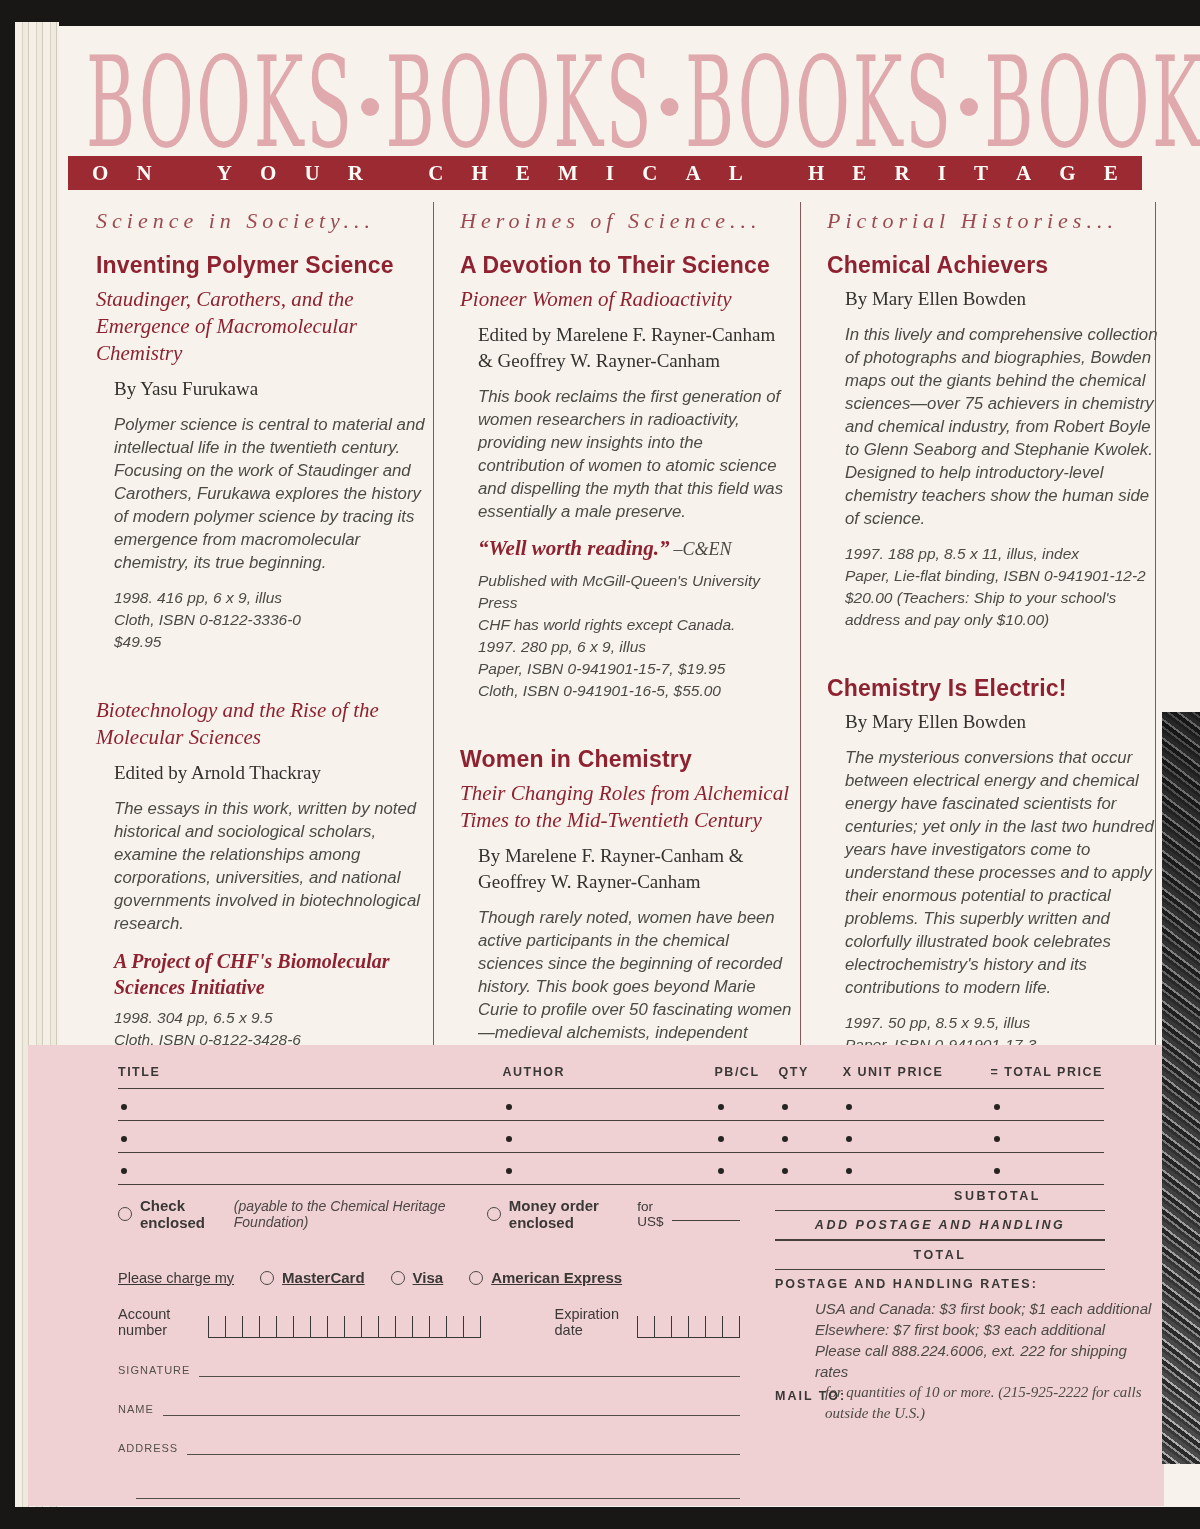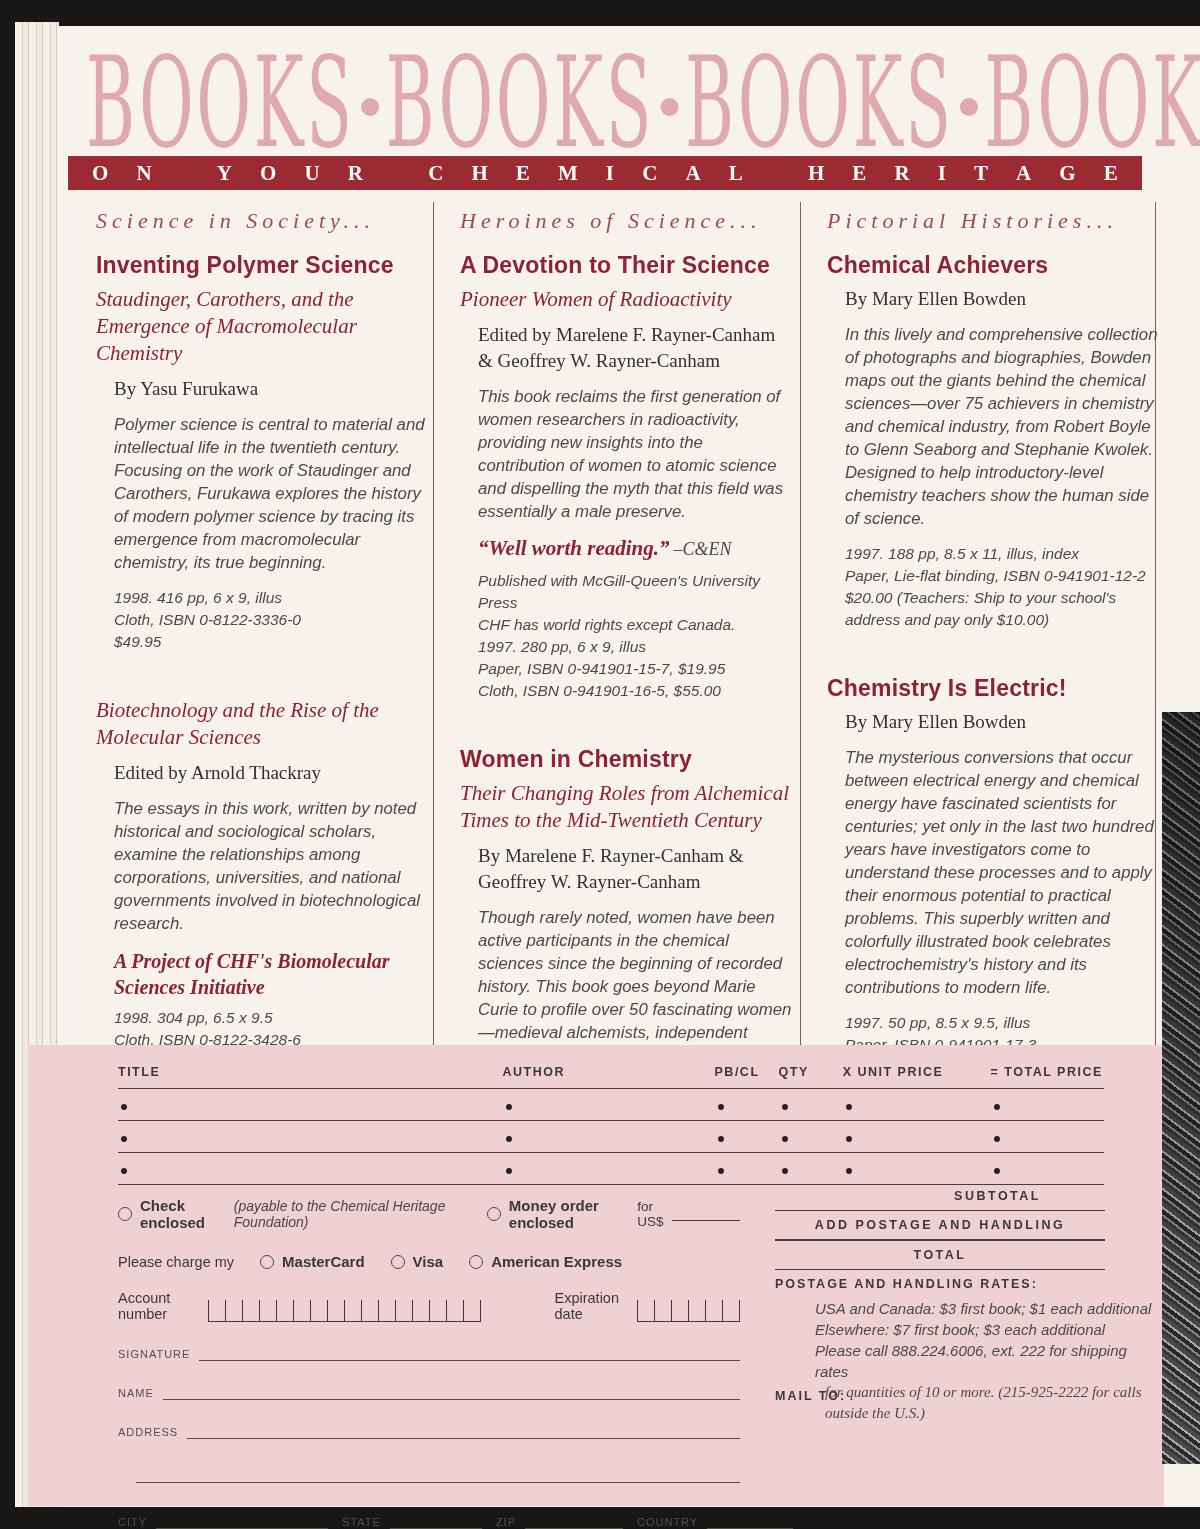--- a/index.html
+++ b/index.html
@@ -53,29 +53,29 @@
   .of-hrow,.of-row{display:grid;grid-template-columns:39% 21.5% 6.5% 6.5% 15% 11.5%;}
   .of-hrow{font-size:12.5px;font-weight:bold;letter-spacing:1.5px;padding:6px 0 9px;
       border-bottom:1.5px solid #46403c;}
   .of-row{height:31px;align-items:center;border-bottom:1.5px solid #46403c;}
   .bullet{display:inline-block;width:6px;height:6px;border-radius:50%;background:#262420;margin-left:3px;}
   .of-summary{position:absolute;left:747px;top:137px;width:330px;font-size:12.5px;
       font-weight:bold;letter-spacing:2.5px;}
   .sum-row{height:28px;display:flex;align-items:center;border-bottom:1.5px solid #46403c;}
   .sum-right{justify-content:flex-end;padding-right:64px;}
   .sum-center{justify-content:center;}
-  .sum-thick{border-bottom:2.5px solid #46403c;}
+  .sum-thick{border-bottom:2.5px solid #46403c;font-style:italic;}
   .of-left{position:absolute;left:90px;top:152px;width:622px;font-size:14.5px;}
   .pay-row{display:flex;align-items:center;}
   .circle{display:inline-block;width:12px;height:12px;border:1.6px solid #4a4744;border-radius:50%;
       margin-right:8px;flex:none;}
   .blabel{font-weight:bold;font-size:15px;}
   .inote{font-style:italic;font-size:14px;color:#4a4744;margin-left:6px;}
   .uspan{display:inline-block;width:88px;border-bottom:1.2px solid #46403c;height:13px;}
-  .charge-row{margin-top:22px;}
+  .charge-row{margin-top:38px;text-decoration:underline;}
   .charge-row .opt{display:flex;align-items:center;margin-left:26px;}
   .acct-row{margin-top:20px;display:flex;align-items:flex-end;}
   .cells{display:inline-flex;border-bottom:1.6px solid #3a3836;border-right:1.6px solid #3a3836;
       height:21px;margin-left:6px;}
   .cells i{width:16px;border-left:1.6px solid #3a3836;}
   .sig-row{display:flex;align-items:center;margin-top:25px;}
   .sig-row .flabel{font-size:11px;letter-spacing:1px;color:#524f4b;}
   .uline{flex:1;border-bottom:1.1px solid #524f4b;height:13px;margin-left:9px;}
   .uline.fixed{flex:none;margin-right:14px;}
   .of-rates{position:absolute;left:747px;top:232px;width:385px;}

